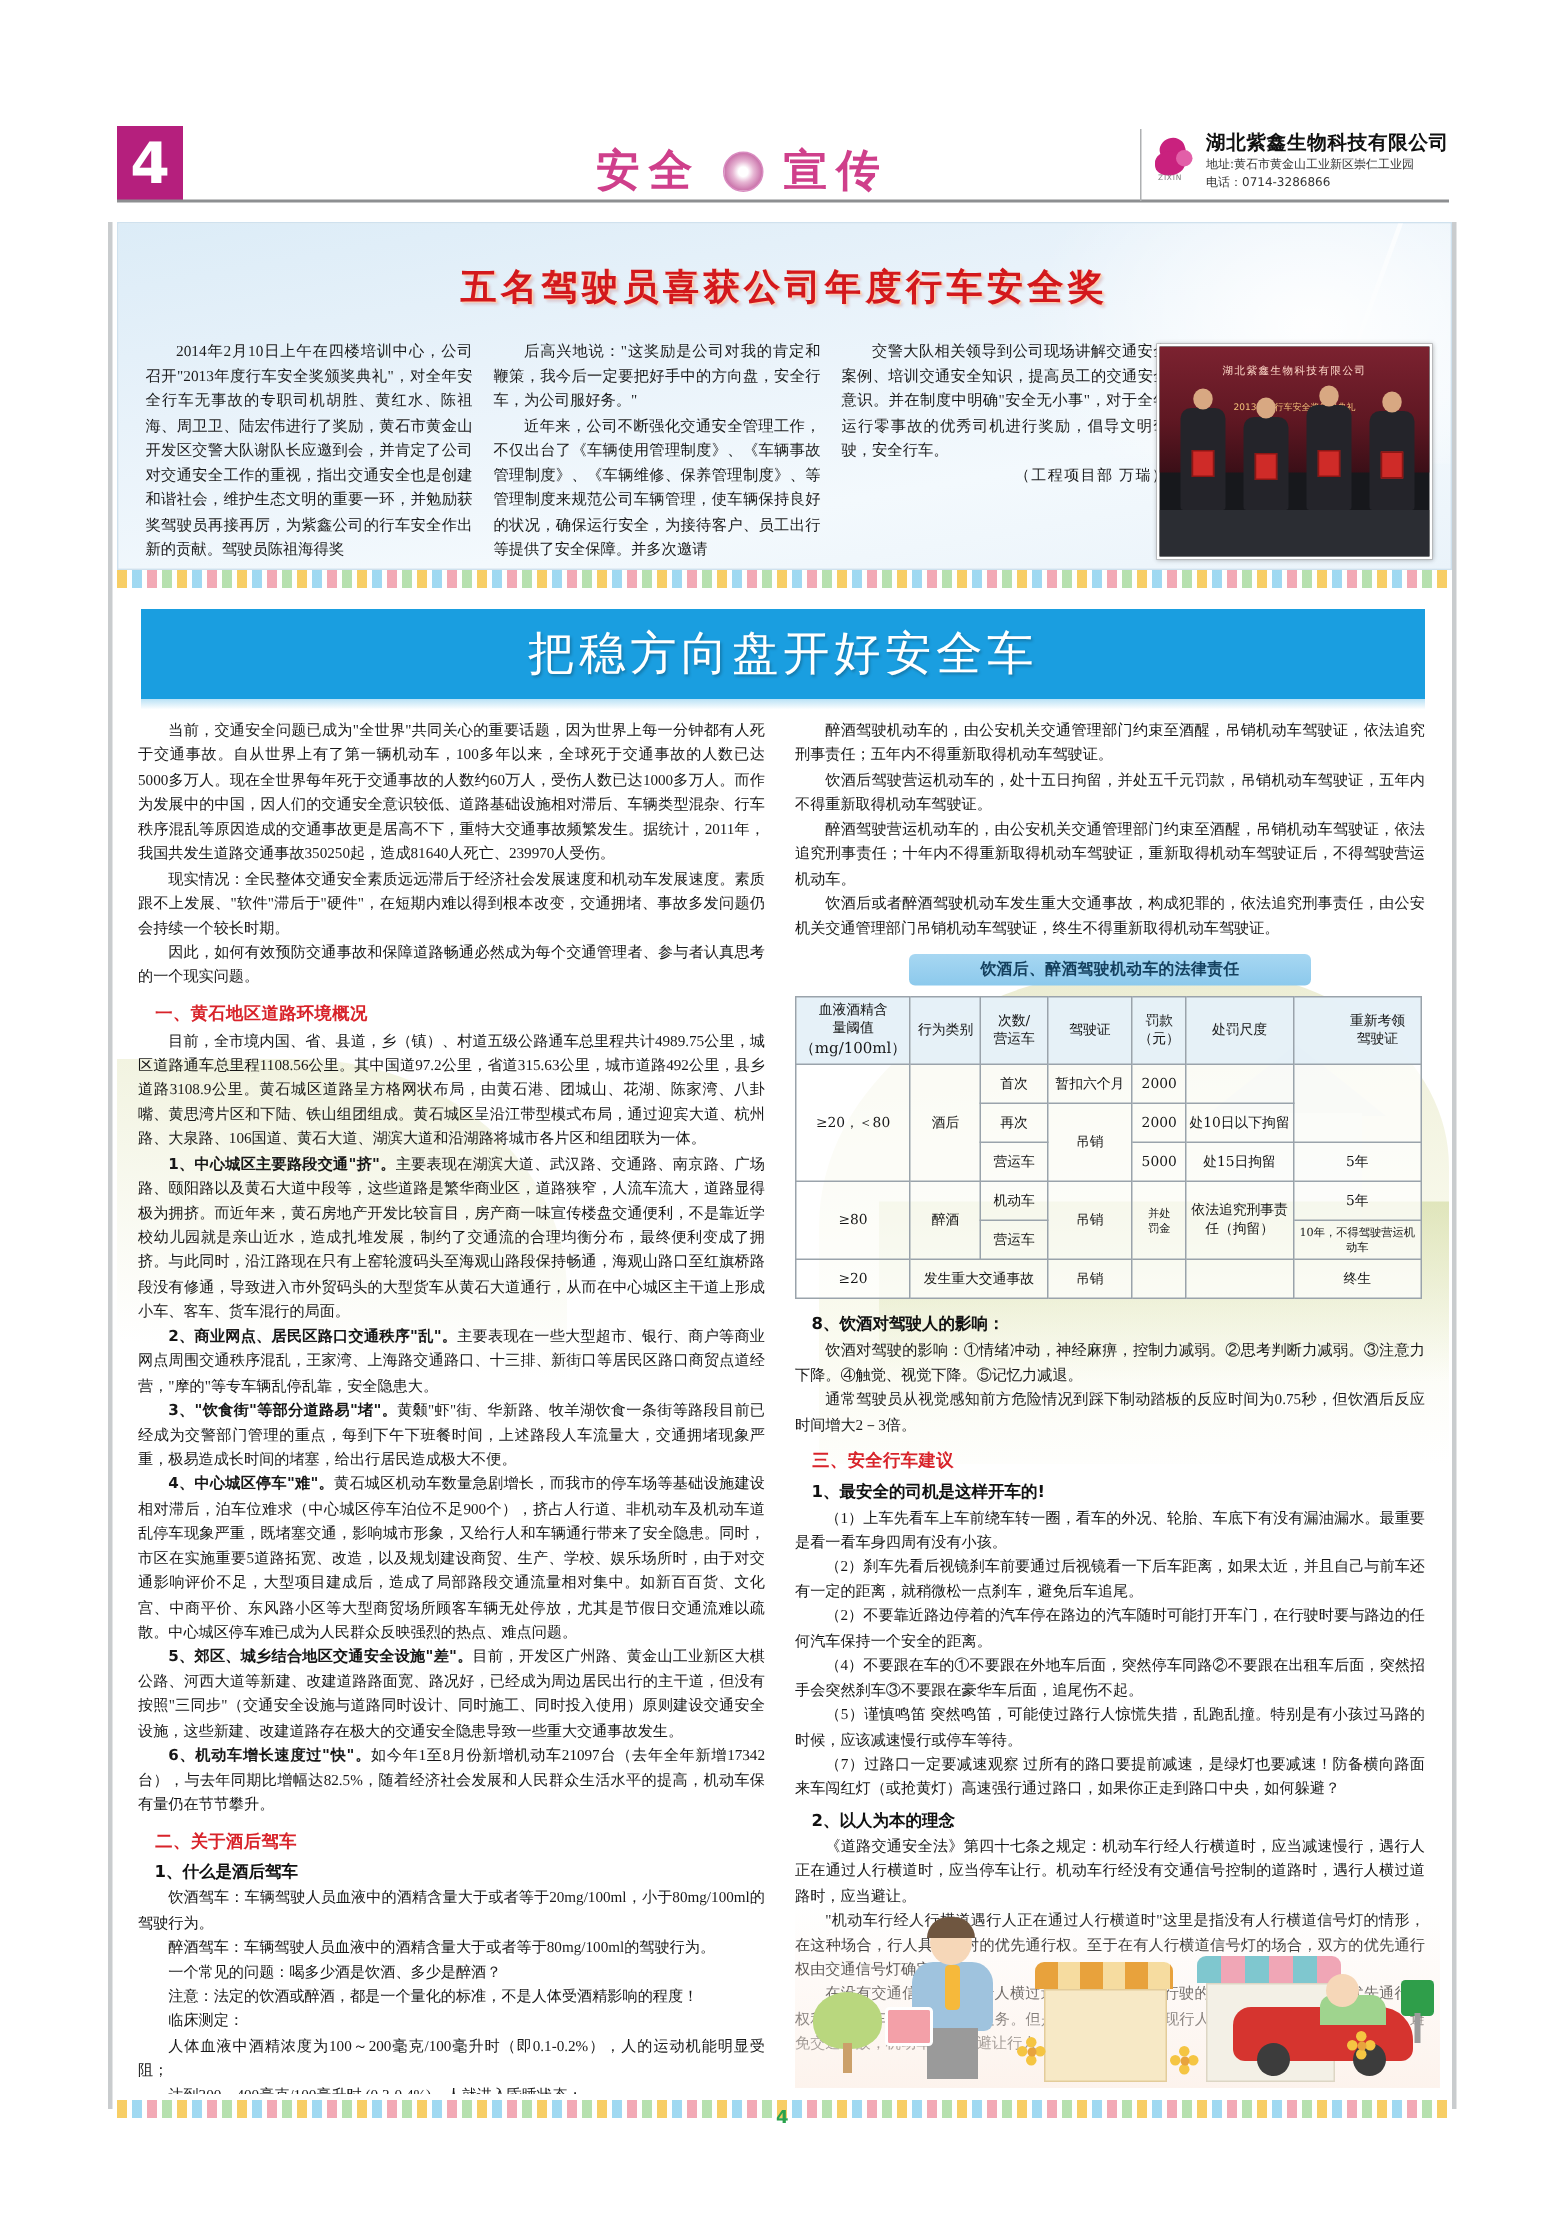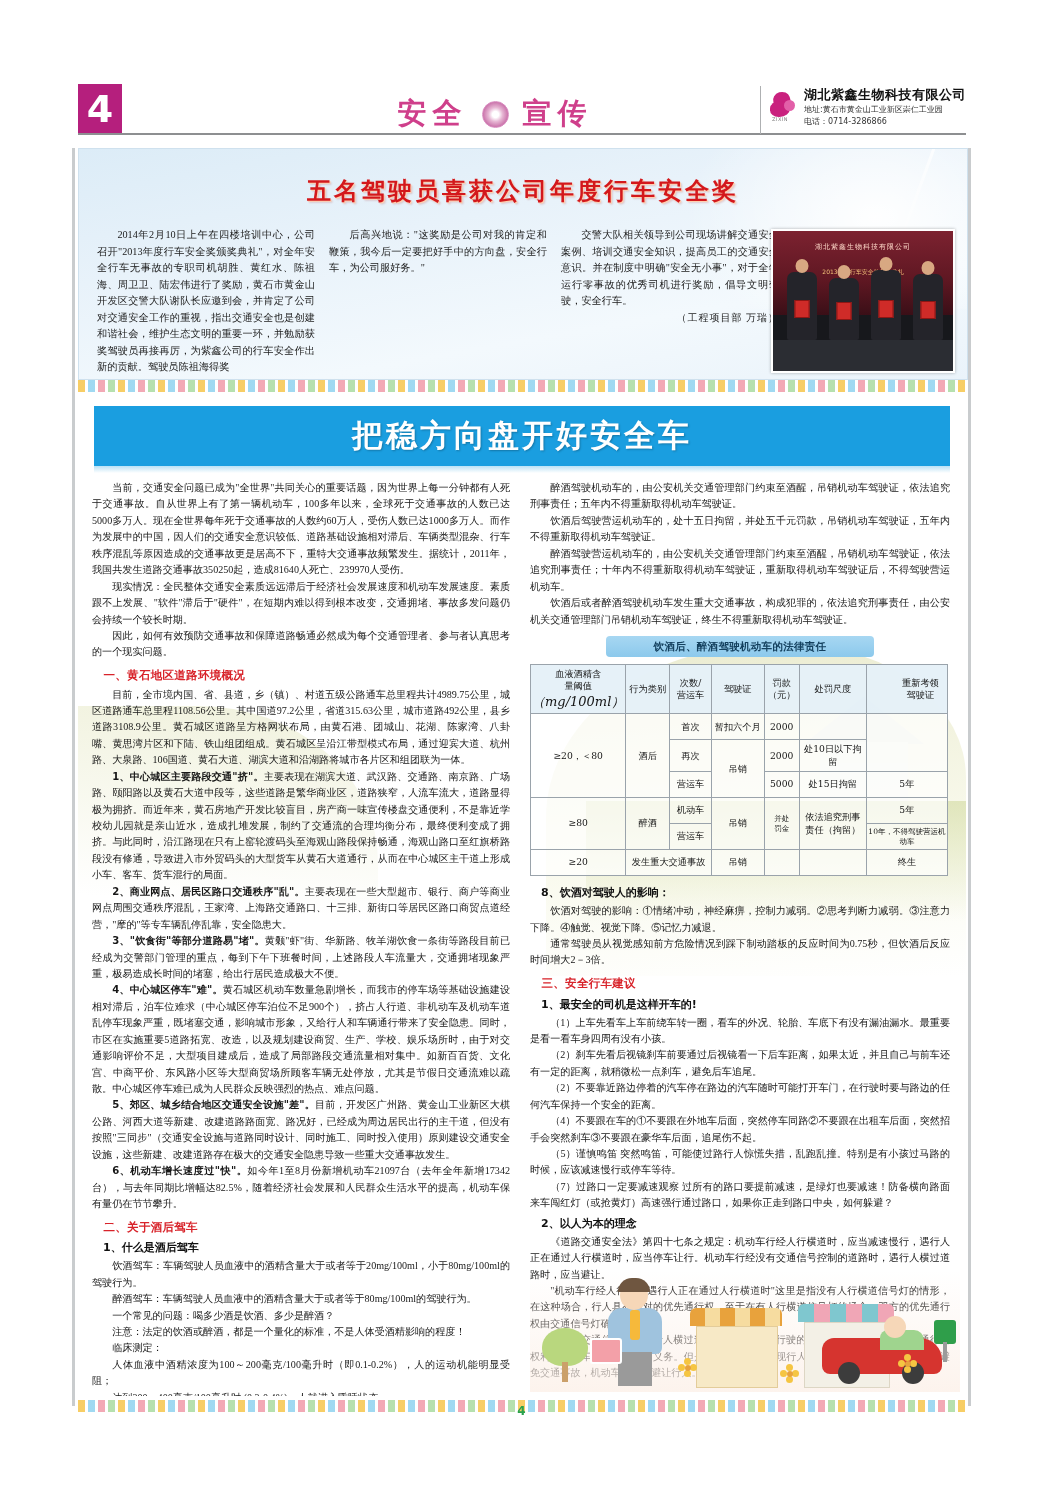--- a/index.html
+++ b/index.html
@@ -112,21 +112,21 @@
   }
   .bg-house .roof{position:absolute;left:0;top:0;width:0;height:0;border-left:60px solid transparent;border-right:60px solid transparent;border-bottom:48px solid #dfe3e6;}
   .bg-house .body{position:absolute;left:16px;top:46px;width:88px;height:69px;background:#eef1f3;}
   .bg-grass{position:absolute;right:0;top:405px;width:380px;height:120px;background:linear-gradient(180deg,rgba(205,214,150,.55),rgba(255,255,255,0));}
 
   .banner2{
     position:absolute;left:16px;top:10px;width:856px;height:60px;
     background:#1a9ee0;display:flex;align-items:center;justify-content:center;
   }
   .banner2 span{
-    font-family:"DejaVu Sans","Liberation Sans",sans-serif;font-weight:bold;
+    font-family:"DejaVu Sans","Liberation Sans",sans-serif;font-weight:normal;
     font-size:31px;color:#ffffff;letter-spacing:3px;
     text-shadow:1px 1px 2px rgba(0,0,0,.25);
   }
   .banner2-shadow{position:absolute;left:16px;top:70px;width:856px;height:7px;background:linear-gradient(180deg,rgba(26,158,224,.30),rgba(26,158,224,0));}
 
   .col-left{position:absolute;left:14px;top:84px;width:418px;}
   .col-right{position:absolute;left:452px;top:84px;width:420px;}
   .body-txt{font-size:10.1px;line-height:1.63;color:#171717;text-align:justify;}
   .body-txt p{margin:0;text-indent:2em;}
   .h-red{
@@ -153,21 +153,21 @@
     background:rgba(255,255,255,.72);
   }
   table.law th,table.law td{
     border:1px solid #9aa3ab;text-align:center;vertical-align:middle;
     font-size:9.2px;line-height:1.35;color:#141414;padding:3px 1px;
     font-family:"DejaVu Serif","Liberation Serif",serif;
   }
   table.law thead th{
     background:rgba(226,238,247,.85);font-weight:normal;height:34px;
   }
-  table.law .tiny{font-size:13px;font-style:italic;}
+  table.law .tiny{font-size:10px;}
   table.law .xs{font-size:7.5px;line-height:1.25;}
   table.law tbody td{height:19px;}
 
   .cartoon{
     position:absolute;left:452px;top:874px;width:430px;height:122px;
   }
   .c-sky{position:absolute;inset:0;background:linear-gradient(180deg,rgba(253,247,240,0),rgba(252,240,232,.8));}
   .c-tree{position:absolute;left:12px;bottom:12px;width:46px;height:52px;}
   .c-tree .crown{position:absolute;left:0;top:0;width:46px;height:38px;background:#b9d77e;border-radius:50% 50% 45% 45%;}
   .c-tree .trunk{position:absolute;left:20px;top:34px;width:6px;height:20px;background:#cba06a;}
@@ -241,20 +241,21 @@
   <div class="art1">
     <div class="glow"></div>
     <div class="ray"></div>
     <div class="art1-title">五名驾驶员喜获公司年度行车安全奖</div>
     <div class="art1-cols">
       <div class="art1-col">
         <p>2014年2月10日上午在四楼培训中心，公司召开"2013年度行车安全奖颁奖典礼"，对全年安全行车无事故的专职司机胡胜、黄红水、陈祖海、周卫卫、陆宏伟进行了奖励，黄石市黄金山开发区交警大队谢队长应邀到会，并肯定了公司对交通安全工作的重视，指出交通安全也是创建和谐社会，维护生态文明的重要一环，并勉励获奖驾驶员再接再厉，为紫鑫公司的行车安全作出新的贡献。驾驶员陈祖海得奖</p>
       </div>
       <div class="art1-col">
         <p>后高兴地说："这奖励是公司对我的肯定和鞭策，我今后一定要把好手中的方向盘，安全行车，为公司服好务。"</p>
+        <p>近年来，公司不断强化交通安全管理工作，不仅出台了《车辆使用管理制度》、《车辆事故管理制度》、《车辆维修、保养管理制度》、等管理制度来规范公司车辆管理，使车辆保持良好的状况，确保运行安全，为接待客户、员工出行等提供了安全保障。并多次邀请</p>
       </div>
       <div class="art1-col">
         <p>交警大队相关领导到公司现场讲解交通安全案例、培训交通安全知识，提高员工的交通安全意识。并在制度中明确"安全无小事"，对于全年运行零事故的优秀司机进行奖励，倡导文明驾驶，安全行车。</p>
         <p class="byline">（工程项目部 万瑞）</p>
       </div>
     </div>
     <div class="photo">
       <div class="screen"></div>
       <div class="sc-title">湖北紫鑫生物科技有限公司</div>
       <div class="sc-sub">2013年度行车安全奖颁奖典礼</div>

